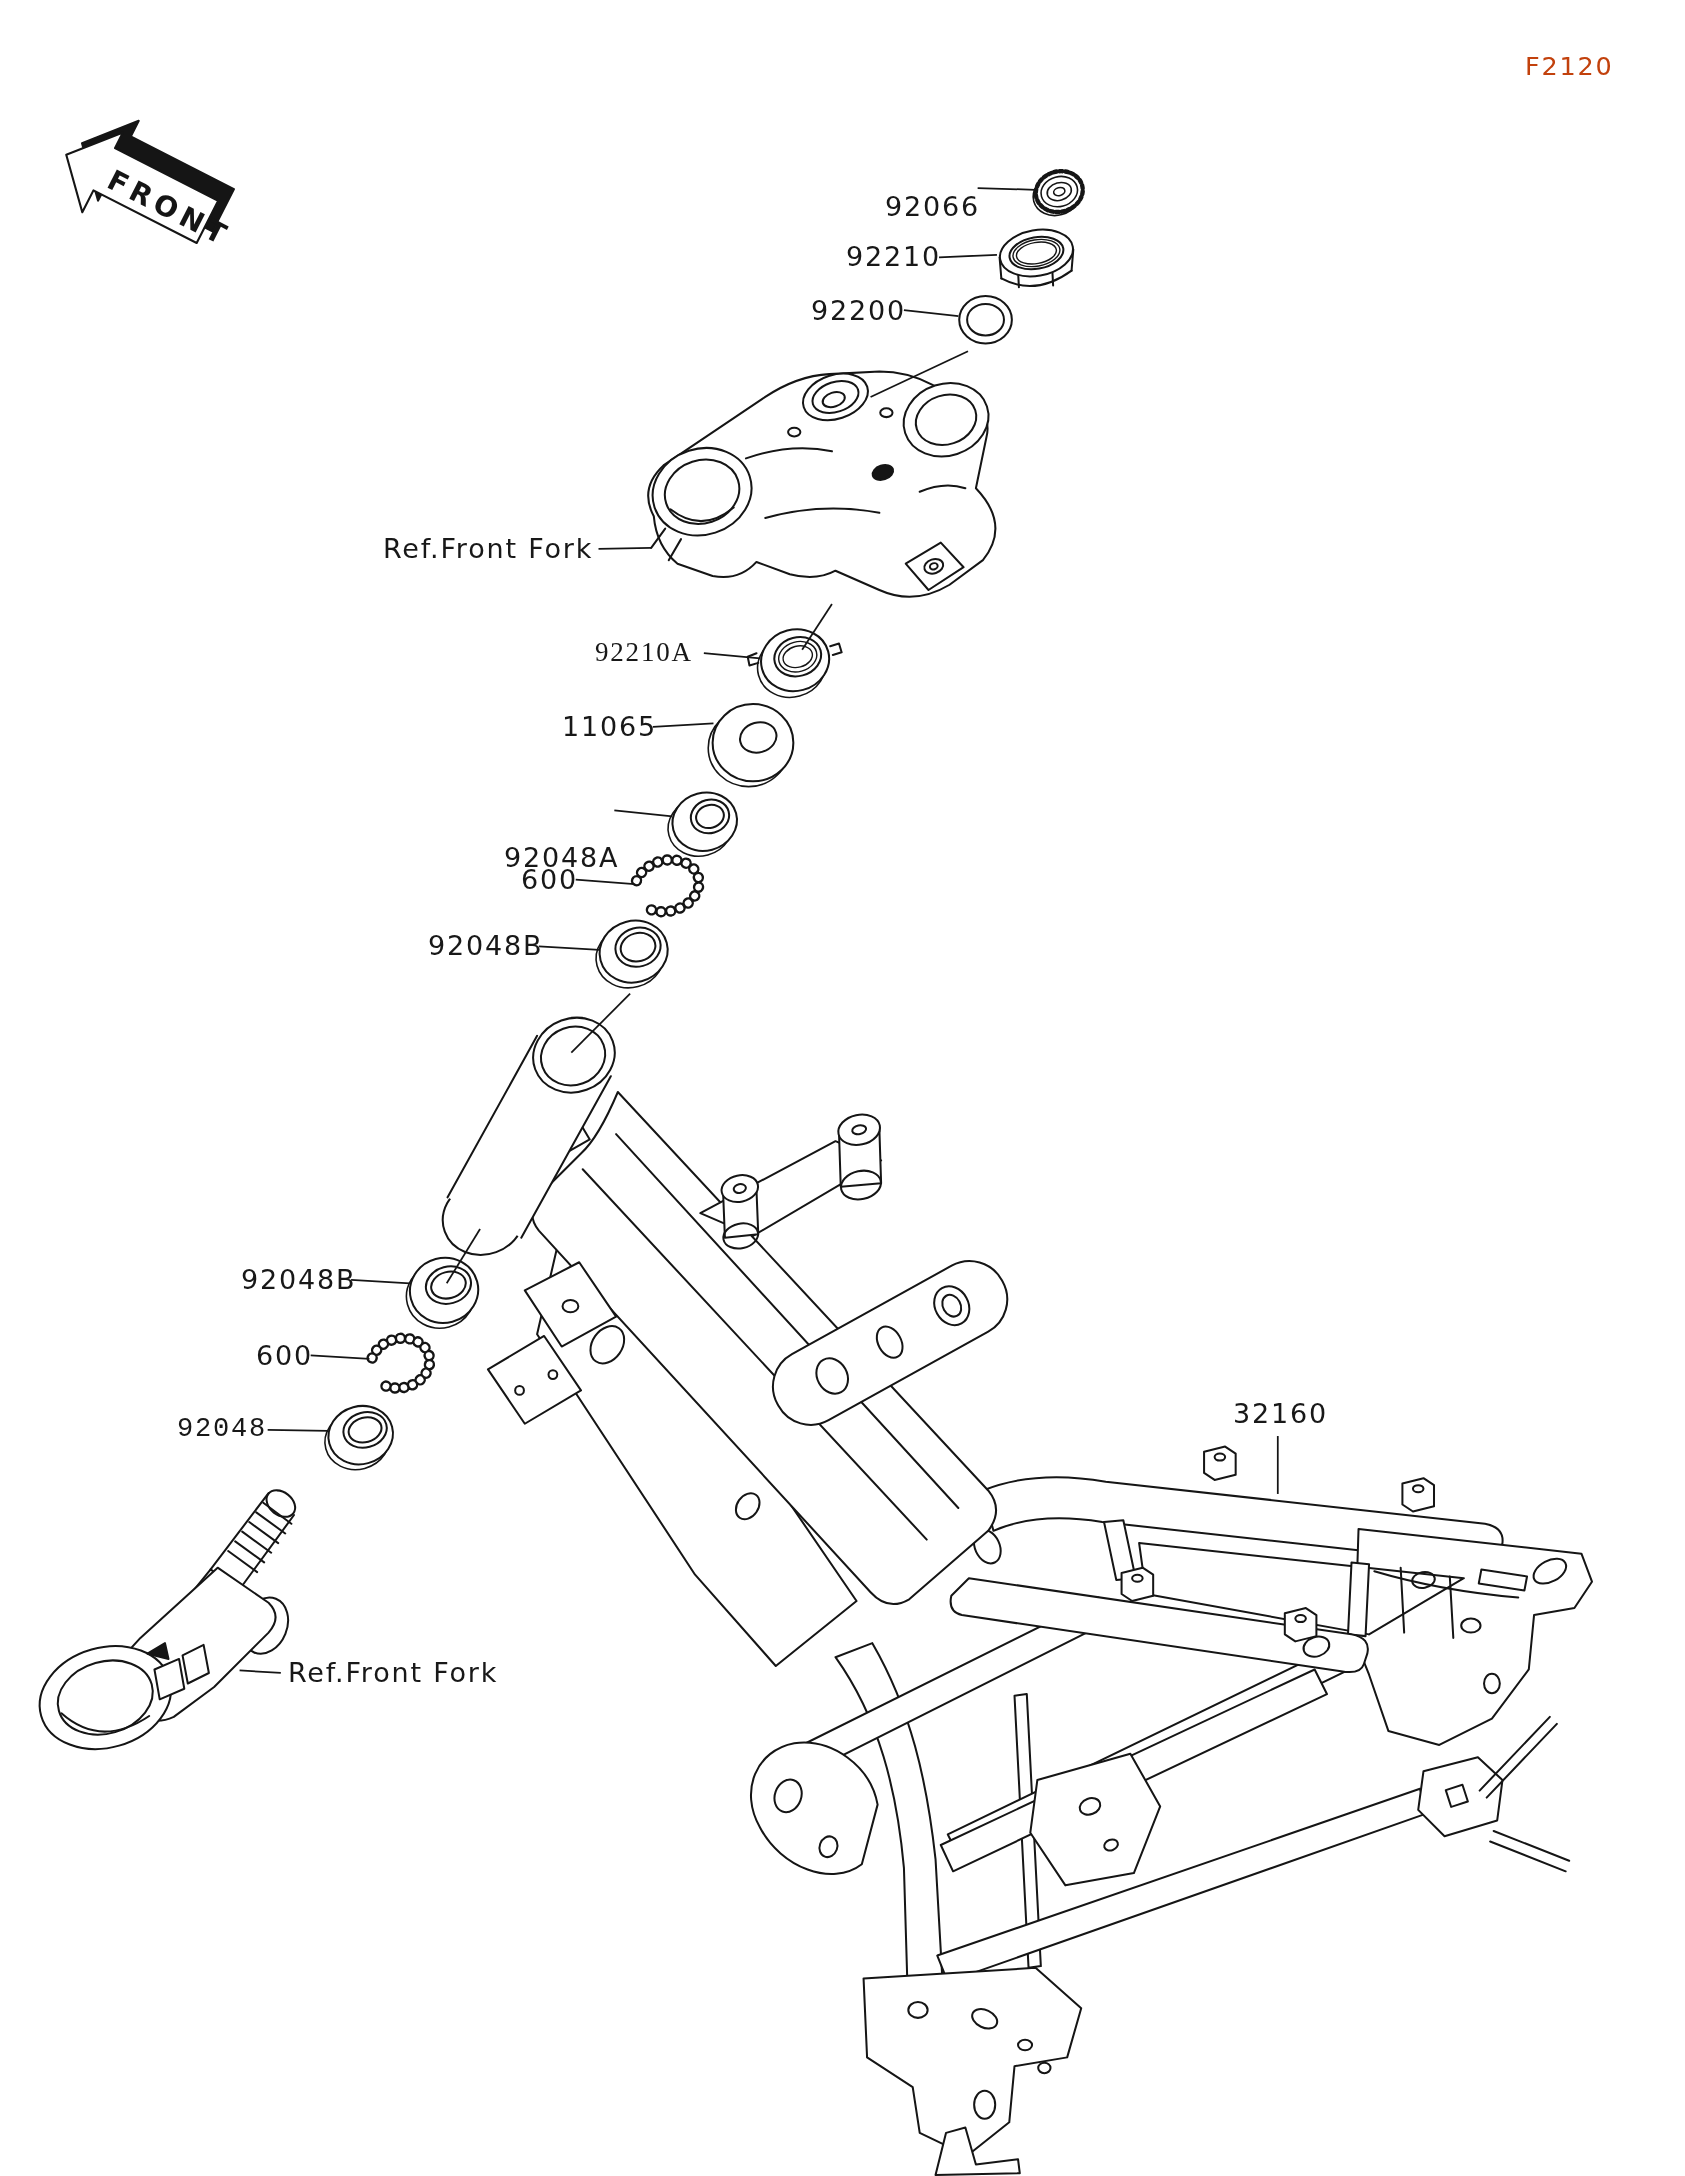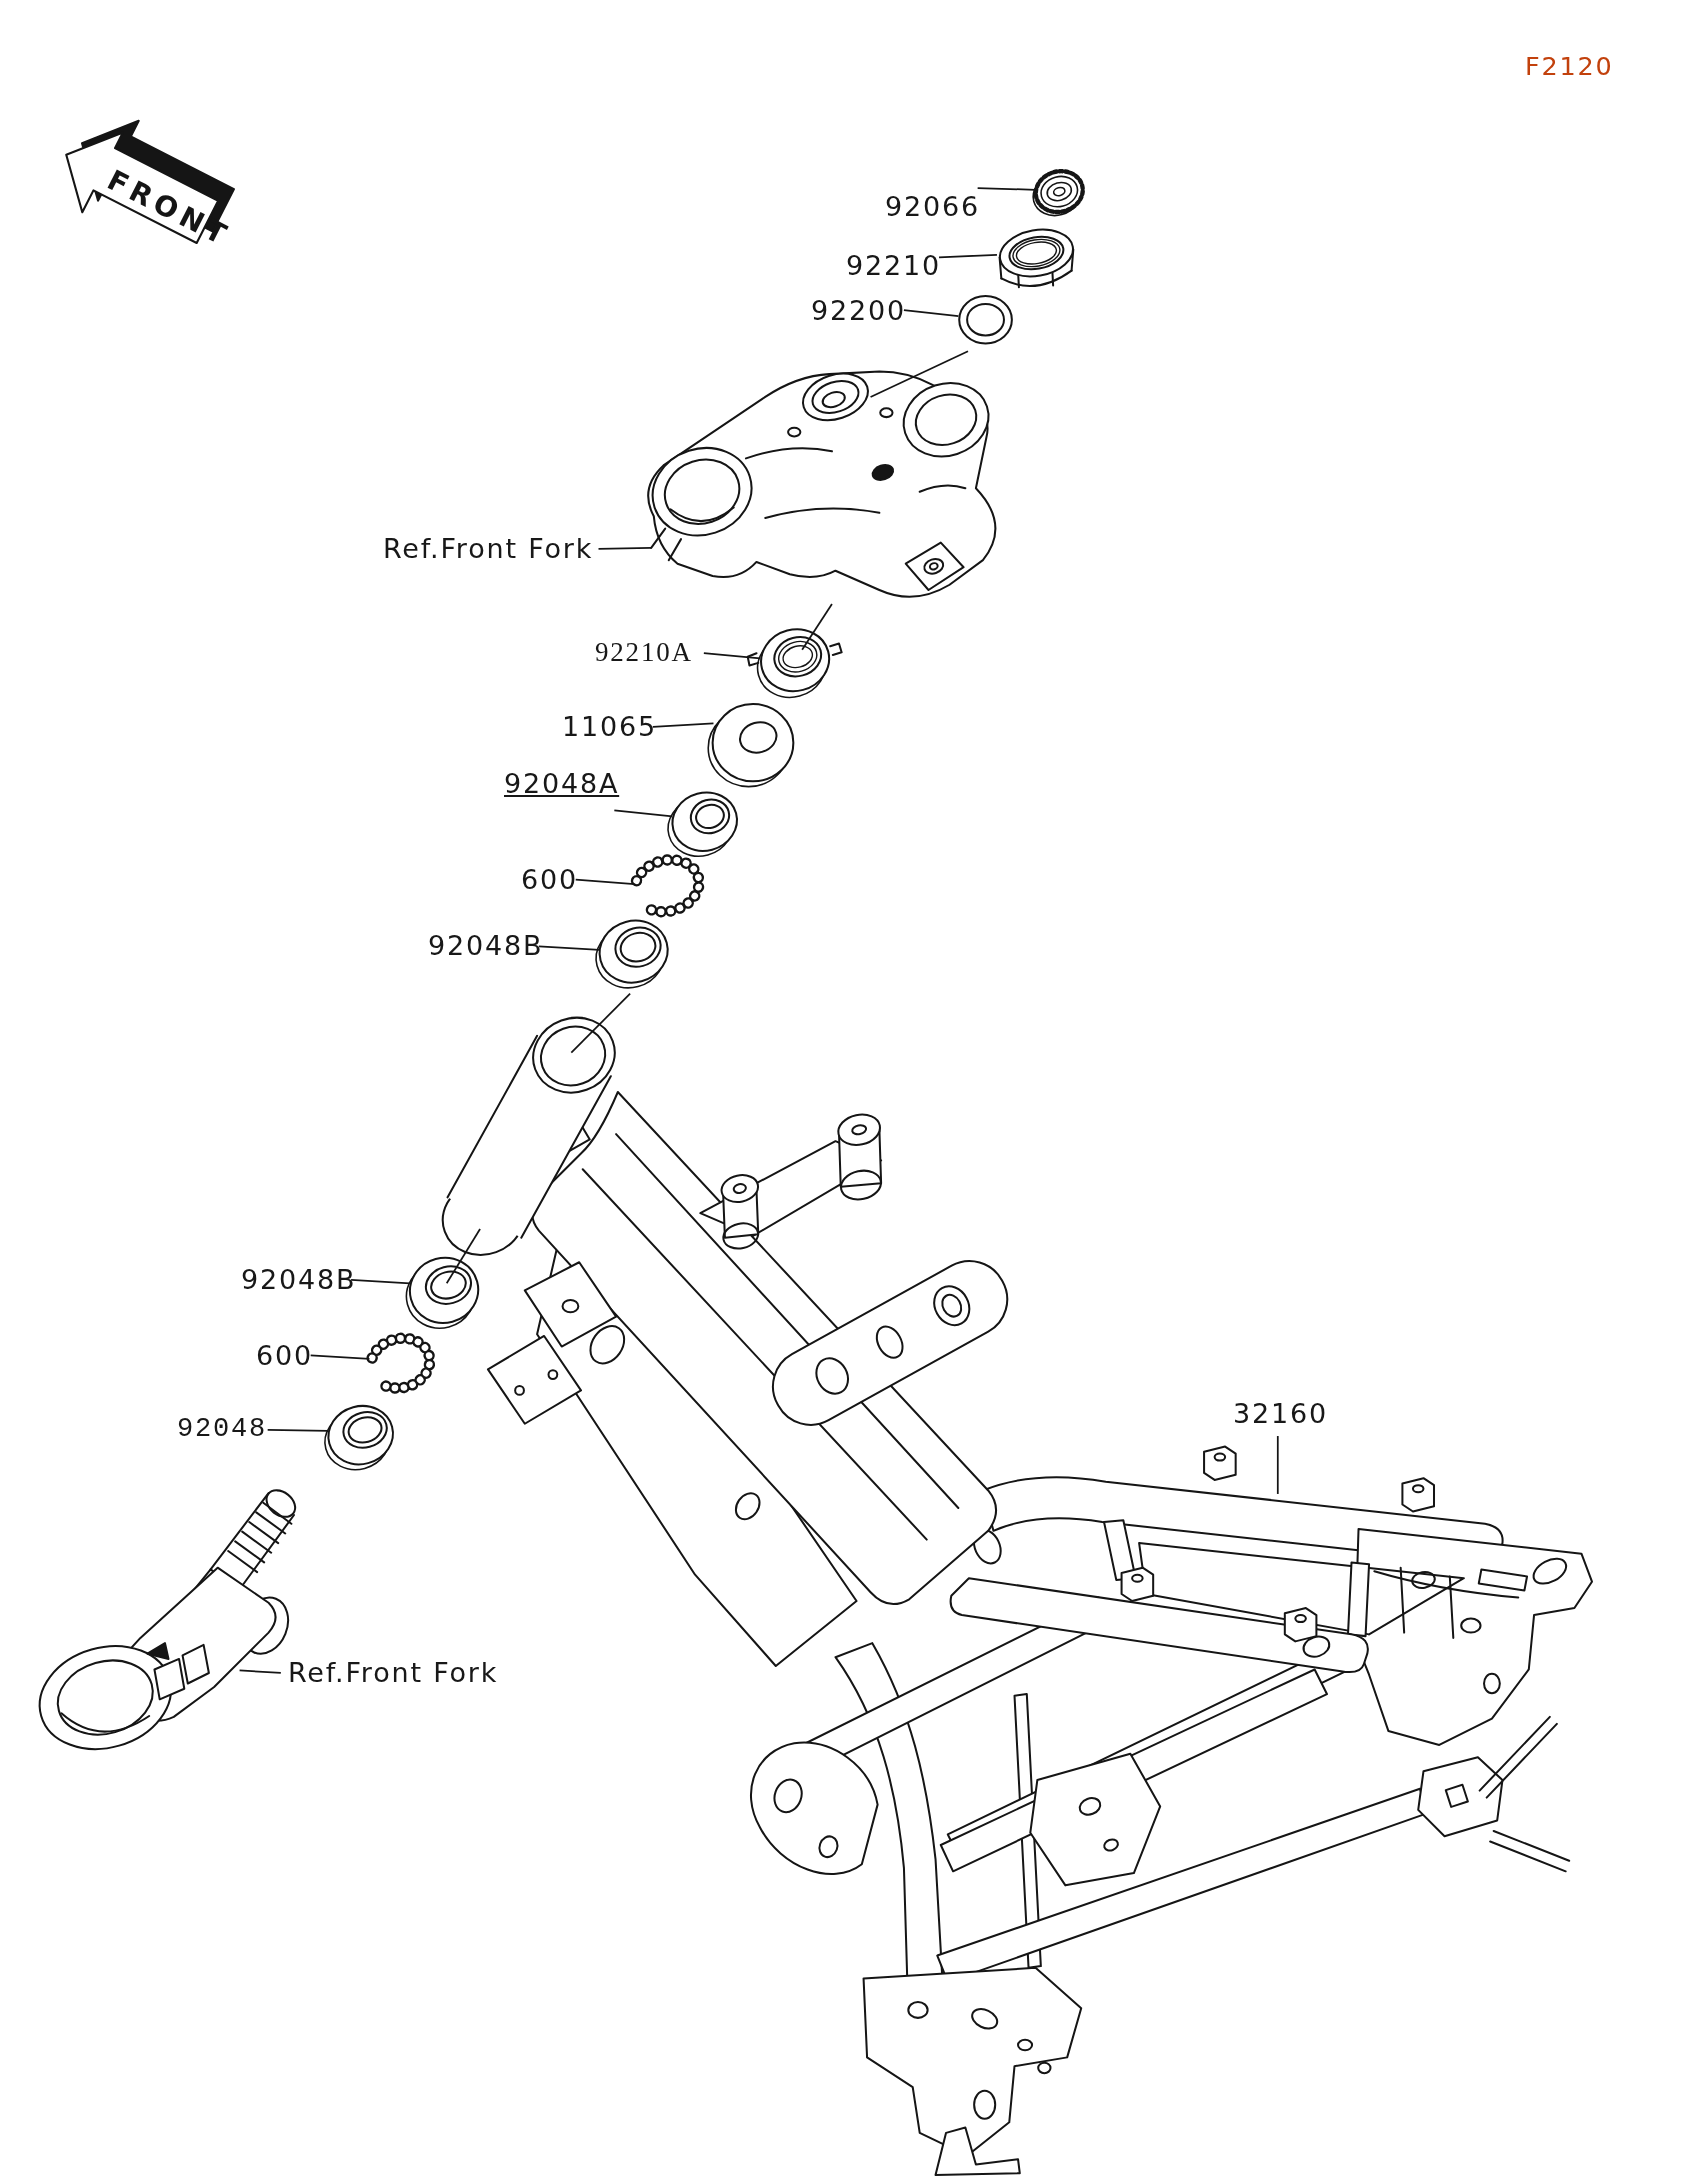--- a/index.html
+++ b/index.html
@@ -256,26 +256,26 @@
     <line x1="354" y1="1544" x2="421" y2="1548"></line>
     <line x1="305" y1="1629" x2="374" y2="1630"></line>
     <line x1="320" y1="1906" x2="273" y2="1903"></line>
     <line x1="1456" y1="1636" x2="1456" y2="1702"></line>
   </g>
 </svg>
 
 <div class="fig" style="left:1525px;top:51px;">F2120</div>
 
 <div class="co" style="left:885px;top:172px;margin-top:19px;">92066</div>
-<div class="co" style="left:846px;top:241px;margin-top:9px;">92210</div>
+<div class="co" style="left:846px;top:241px;">92210</div>
 <div class="co" style="left:811px;top:295px;text-align:right;">92200</div>
 <div class="co" style="left:383px;top:533px;">Ref.Front Fork</div>
 <div class="co" style="left:595px;top:637px;font-family:Liberation Serif, serif;">92210A</div>
 <div class="co" style="left:562px;top:711px;">11065</div>
-<div class="co" style="left:504px;top:768px;text-decoration:underline;">92048A</div>
+<div class="co" style="left:504px;top:842px;">92048A</div>
 <div class="co" style="left:521px;top:864px;">600</div>
 <div class="co" style="left:428px;top:930px;">92048B</div>
 <div class="co" style="left:241px;top:1264px;">92048B</div>
 <div class="co" style="left:256px;top:1340px;">600</div>
 <div class="co" style="left:177px;top:1414px;font-family:Liberation Mono, monospace;">92048</div>
 <div class="co" style="left:288px;top:1657px;">Ref.Front Fork</div>
 <div class="co" style="left:1233px;top:1398px;">32160</div>
 
 </div>
 

